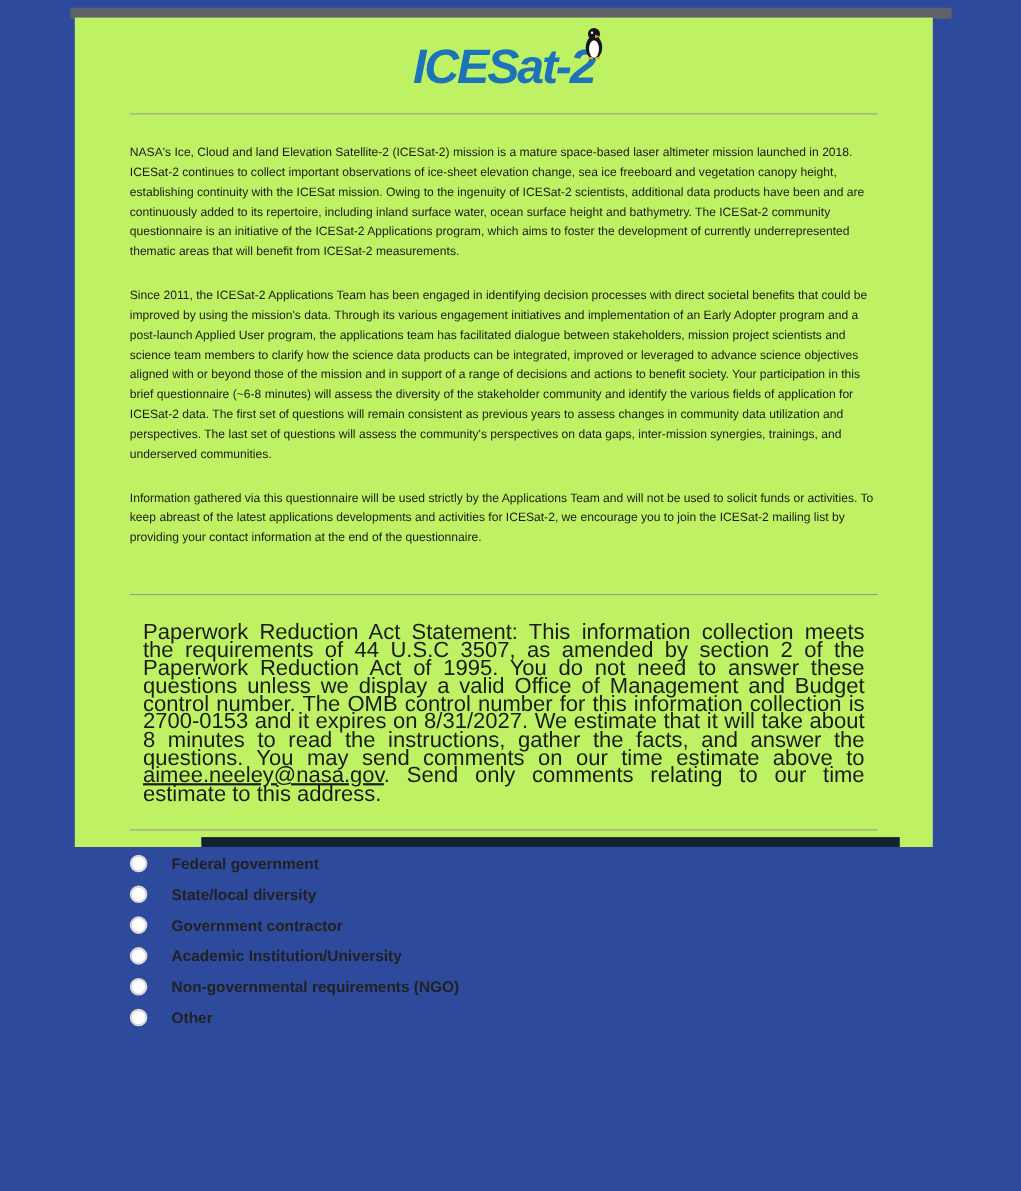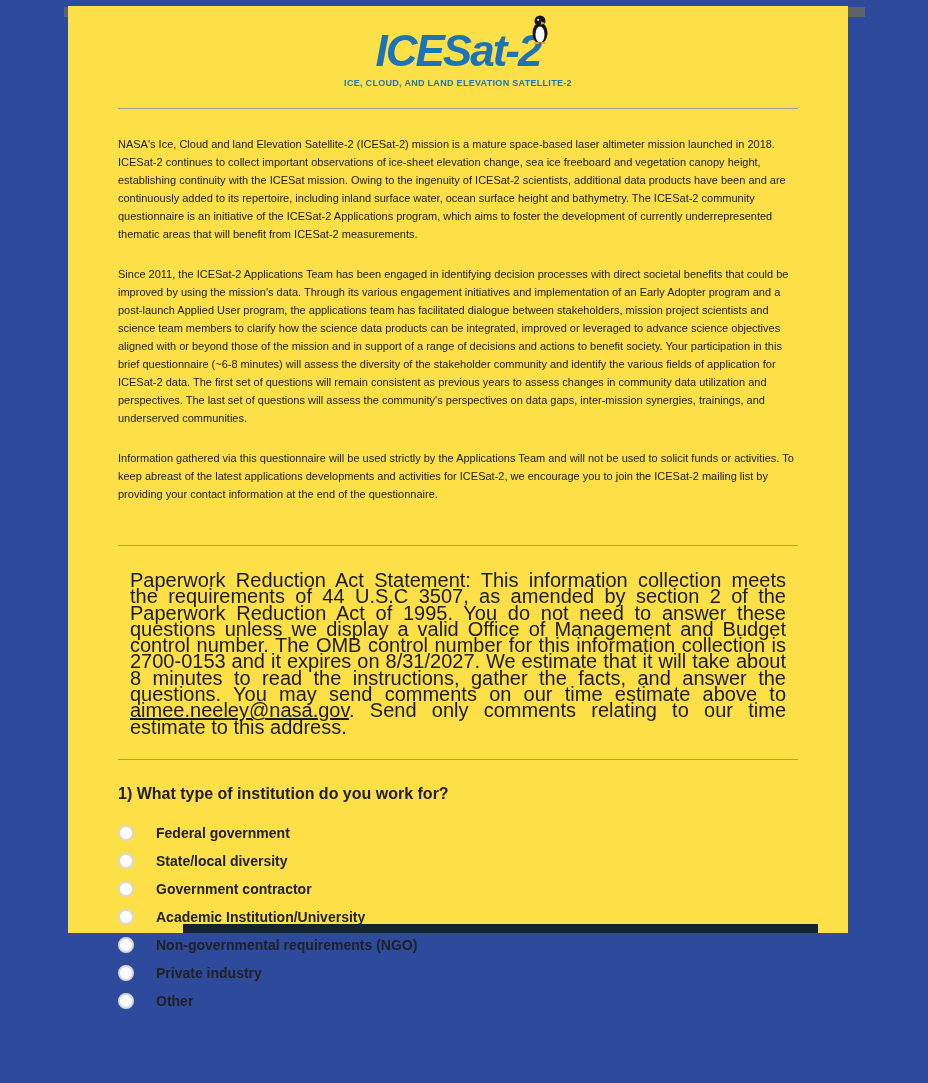--- a/index.html
+++ b/index.html
@@ -15,25 +15,25 @@
   .top-bar {
     position: absolute;
     top: 7px;
     left: 64px;
     width: 801px;
     height: 10px;
     background: #5f6368;
   }
   .card {
     position: absolute;
-    top: 6px;
+    top: 16px;
     left: 68px;
     width: 780px;
-    height: 927px;
-    background: #fde047;
+    height: 754px;
+    background: #bef264;
   }
   .content {
     padding: 0 50px;
   }
   
   .logo {
     margin-top: 22px;
     text-align: center;
   }
   .logo-wrap {
@@ -144,36 +144,34 @@
         <svg class="penguin" width="20" height="30" viewBox="0 0 20 30">
           <ellipse cx="10" cy="19" rx="7.5" ry="10.5" fill="#15151c"></ellipse>
           <circle cx="10" cy="7" r="5.5" fill="#15151c"></circle>
           <ellipse cx="10" cy="20.5" rx="4.5" ry="8" fill="#ffffff"></ellipse>
           <circle cx="8.2" cy="5.8" r="1.1" fill="#ffffff"></circle>
           <polygon points="11,7.5 15.5,9.2 11,10.8" fill="#f6a21d"></polygon>
           <ellipse cx="6.8" cy="29" rx="2.6" ry="1.1" fill="#f6a21d"></ellipse>
           <ellipse cx="13.2" cy="29" rx="2.6" ry="1.1" fill="#f6a21d"></ellipse>
         </svg>
       </div>
-      <div class="logo-sub">ICE, CLOUD, AND LAND ELEVATION SATELLITE-2</div>
     </div>
 
     <hr class="hr1">
 
     <p class="intro">NASA's Ice, Cloud and land Elevation Satellite-2 (ICESat-2) mission is a mature space-based laser altimeter mission launched in 2018. ICESat-2 continues to collect important observations of ice-sheet elevation change, sea ice freeboard and vegetation canopy height, establishing continuity with the ICESat mission. Owing to the ingenuity of ICESat-2 scientists, additional data products have been and are continuously added to its repertoire, including inland surface water, ocean surface height and bathymetry. The ICESat-2 community questionnaire is an initiative of the ICESat-2 Applications program, which aims to foster the development of currently underrepresented thematic areas that will benefit from ICESat-2 measurements.</p>
     <p class="intro">Since 2011, the ICESat-2 Applications Team has been engaged in identifying decision processes with direct societal benefits that could be improved by using the mission's data. Through its various engagement initiatives and implementation of an Early Adopter program and a post-launch Applied User program, the applications team has facilitated dialogue between stakeholders, mission project scientists and science team members to clarify how the science data products can be integrated, improved or leveraged to advance science objectives aligned with or beyond those of the mission and in support of a range of decisions and actions to benefit society. Your participation in this brief questionnaire (~6-8 minutes) will assess the diversity of the stakeholder community and identify the various fields of application for ICESat-2 data. The first set of questions will remain consistent as previous years to assess changes in community data utilization and perspectives. The last set of questions will assess the community's perspectives on data gaps, inter-mission synergies, trainings, and underserved communities.</p>
     <p class="intro">Information gathered via this questionnaire will be used strictly by the Applications Team and will not be used to solicit funds or activities. To keep abreast of the latest applications developments and activities for ICESat-2, we encourage you to join the ICESat-2 mailing list by providing your contact information at the end of the questionnaire.</p>
 
     <hr class="hr2">
 
     <p class="paperwork"><span>Paperwork Reduction Act Statement: This information collection meets the requirements of 44 U.S.C 3507, as amended by section 2 of the Paperwork Reduction Act of 1995. You do not need to answer these questions unless we display a valid Office of Management and Budget control number. The OMB control number for this information collection is 2700-0153 and it expires on 8/31/2027. We estimate that it will take about 8 minutes to read the instructions, gather the facts, and answer the questions. You may send comments on our time estimate above to </span><a class="email">aimee.neeley@nasa.gov</a><span>. Send only comments relating to our time estimate to this address.</span></p>
 
     <hr class="hr3">
 
-    <div class="question">1) What type of institution do you work for?</div>
 
     <div class="options">
       <label class="option">
         <span class="radio"></span>
         <span class="option-text">Federal government</span>
       </label>
       <label class="option">
         <span class="radio"></span>
         <span class="option-text">State/local diversity</span>
       </label>
@@ -181,24 +179,20 @@
         <span class="radio"></span>
         <span class="option-text">Government contractor</span>
       </label>
       <label class="option">
         <span class="radio"></span>
         <span class="option-text">Academic Institution/University</span>
       </label>
       <label class="option">
         <span class="radio"></span>
         <span class="option-text">Non-governmental requirements (NGO)</span>
-      </label>
-      <label class="option">
-        <span class="radio"></span>
-        <span class="option-text">Private industry</span>
       </label>
       <label class="option">
         <span class="radio"></span>
         <span class="option-text">Other</span>
       </label>
     </div>
 
   </div>
 
   <div class="bottom-strip"></div>

